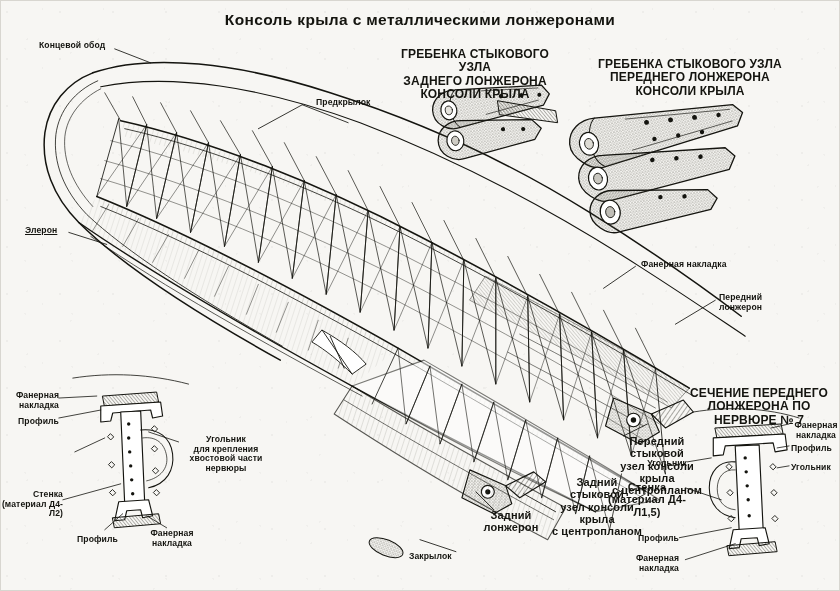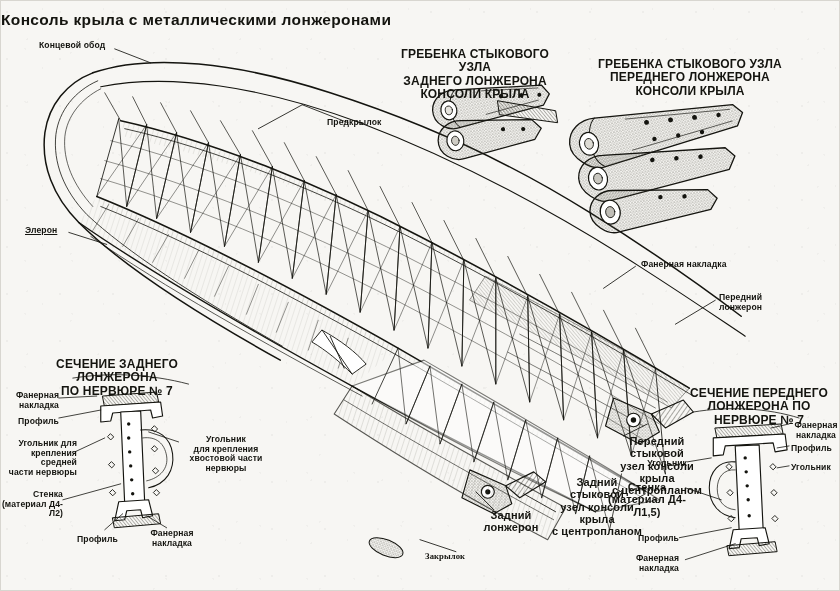--- a/index.html
+++ b/index.html
@@ -31,21 +31,21 @@
   #art{position:absolute;inset:0;}
   .lbl{
     position:absolute;
     color:#14140f;
     line-height:1.12;
     white-space:pre-line;
     letter-spacing:.1px;
   }
   .t-title{
     font-weight:bold;font-size:15.5px;letter-spacing:.35px;
-    width:100%;left:0;top:10px;
+    text-align:center;width:100%;left:0;top:10px;
   }
   .hd{font-weight:bold;font-size:12px;letter-spacing:.15px;text-align:center;}
   .cl{font-weight:bold;font-size:8.6px;letter-spacing:.1px;text-align:center;}
   .cl-c{font-weight:bold;font-size:11px;text-align:center;}
   .cl-r{font-weight:bold;font-size:8.6px;text-align:right;}
 </style>
 </head>
 <body>
 
 <div id="plate">
@@ -373,48 +373,43 @@
   </svg>
 
   <div class="lbl t-title">Консоль крыла с металлическими лонжеронами</div>
 
   <div class="lbl hd" style="left:384px;top:47px;width:180px;">ГРЕБЕНКА СТЫКОВОГО УЗЛА
 ЗАДНЕГО  ЛОНЖЕРОНА
 КОНСОЛИ КРЫЛА</div>
   <div class="lbl hd" style="left:596px;top:57px;width:186px;">ГРЕБЕНКА СТЫКОВОГО УЗЛА
 ПЕРЕДНЕГО ЛОНЖЕРОНА
 КОНСОЛИ КРЫЛА</div>
-  <div class="lbl hd" style="left:28px;top:357px;width:176px;">СЕЧЕНИЕ ЗАДНЕГО ЛОНЖЕРОНА
-ПО НЕРВЮРЕ № 7</div>
   <div class="lbl hd" style="left:688px;top:386px;width:140px;">СЕЧЕНИЕ ПЕРЕДНЕГО
 ЛОНЖЕРОНА ПО
 НЕРВЮРЕ № 7</div>
 
   <div class="lbl cl" style="left:38px;top:40px;">Концевой обод</div>
-  <div class="lbl cl" style="left:326px;top:97px;margin-top:20px;">Предкрылок</div>
+  <div class="lbl cl" style="left:315px;top:97px;">Предкрылок</div>
   <div class="lbl cl" style="left:24px;top:225px;text-decoration:underline;">Элерон</div>
   <div class="lbl cl" style="left:640px;top:259px;">Фанерная накладка</div>
   <div class="lbl cl" style="left:718px;top:292px;">Передний
 лонжерон</div>
   <div class="lbl cl-c" style="left:480px;top:508px;width:60px;">Задний
 лонжерон</div>
   <div class="lbl cl-c" style="left:550px;top:475px;width:92px;">Задний стыковой
 узел консоли крыла
 с центропланом</div>
   <div class="lbl cl-c" style="left:606px;top:434px;width:100px;">Передний стыковой
 узел консоли крыла
 с центропланом</div>
-  <div class="lbl cl" style="left:424px;top:551px;font-family:Liberation Serif, serif;">Закрылок</div>
+  <div class="lbl cl" style="left:408px;top:551px;">Закрылок</div>
 
   <div class="lbl cl-r" style="left:2px;top:390px;width:56px;">Фанерная
 накладка</div>
   <div class="lbl cl-r" style="left:2px;top:416px;width:56px;">Профиль</div>
-  <div class="lbl cl-r" style="left:0px;top:438px;width:76px;">Угольник  для
-крепления средней
-части нервюры</div>
   <div class="lbl cl" style="left:182px;top:434px;width:86px;">Угольник
 для крепления
 хвостовой части
 нервюры</div>
   <div class="lbl cl-r" style="left:0px;top:489px;width:62px;">Стенка
 (материал  Д4-Л2)</div>
   <div class="lbl cl" style="left:76px;top:534px;">Профиль</div>
   <div class="lbl cl" style="left:140px;top:528px;width:62px;">Фанерная
 накладка</div>
 

